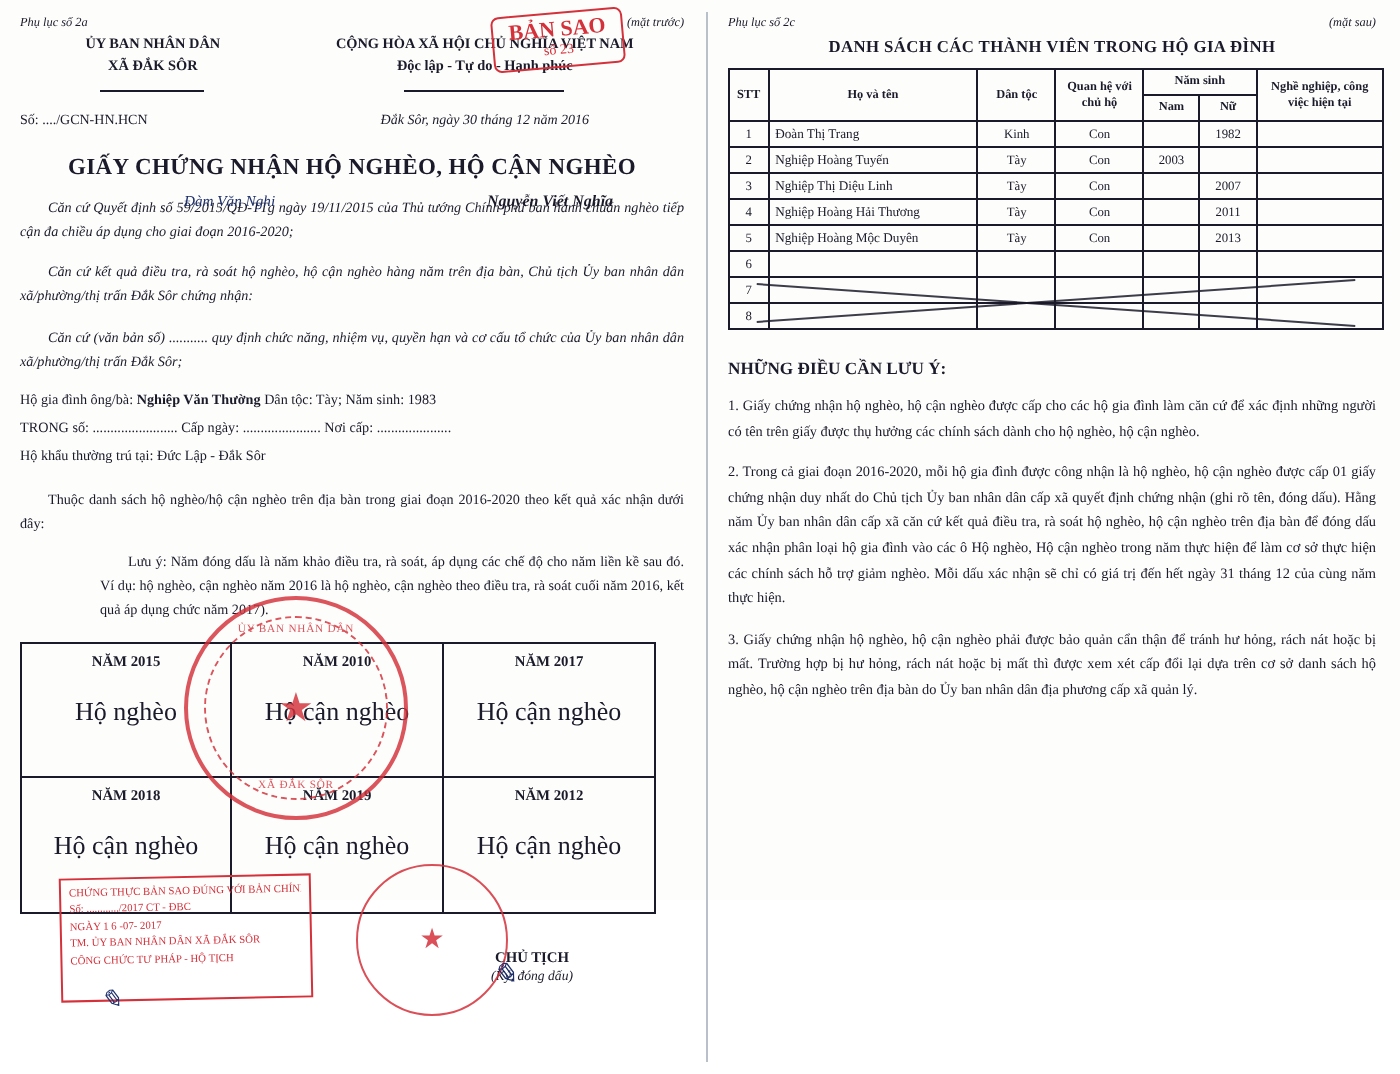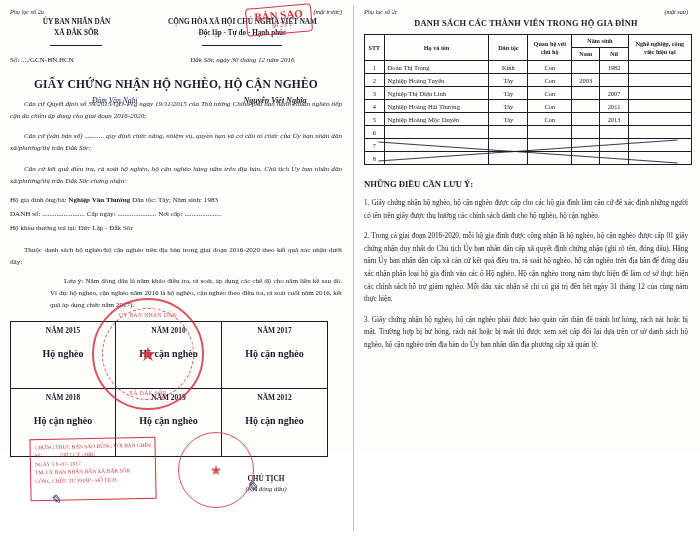--- a/index.html
+++ b/index.html
@@ -131,22 +131,22 @@
   .yearrow + .yearrow .ycell { border-top: none; }
   .ylabel {
     font-size: 7.4px;
     font-weight: bold;
     margin-top: 4px;
   }
   .ybody {
     position: absolute;
     left: 0; right: 0;
     top: 26px;
-    font-size: 10px;
-    font-weight: bold;
+    font-size: 13px;
+    font-weight: normal;
     line-height: 1.25;
   }
   
   .sigrow {
     position: relative;
     margin-top: 16px;
     height: 110px;
   }
   .chutich {
     position: absolute;
@@ -377,32 +377,32 @@
         <div class="b">CỘNG HÒA XÃ HỘI CHỦ NGHĨA VIỆT NAM</div>
         <div class="b">Độc lập - Tự do - Hạnh phúc</div>
         <div><span class="ul-mid"></span></div>
         <div class="date-line">Đắk Sôr, ngày 30 tháng 12 năm 2016</div>
       </div>
     </div>
 
     <div class="title">GIẤY CHỨNG NHẬN HỘ NGHÈO, HỘ CẬN NGHÈO</div>
 
     <div class="para i">Căn cứ Quyết định số 59/2015/QĐ-TTg ngày 19/11/2015 của Thủ tướng Chính phủ ban hành chuẩn nghèo tiếp cận đa chiều áp dụng cho giai đoạn 2016-2020;</div>
+    <div class="para i">Căn cứ kết quả điều tra, rà soát hộ nghèo, hộ cận nghèo hàng năm trên địa bàn, Chủ tịch Ủy ban nhân dân xã/phường/thị trấn Đắk Sôr chứng nhận:</div>
     <div class="para i">Căn cứ (văn bản số) ........... quy định chức năng, nhiệm vụ, quyền hạn và cơ cấu tổ chức của Ủy ban nhân dân xã/phường/thị trấn Đắk Sôr;</div>
-    <div class="para i">Căn cứ kết quả điều tra, rà soát hộ nghèo, hộ cận nghèo hàng năm trên địa bàn, Chủ tịch Ủy ban nhân dân xã/phường/thị trấn Đắk Sôr chứng nhận:</div>
 
     <div class="fields">
       <div>
         <span>Hộ gia đình ông/bà:</span>
         <span class="b">Nghiệp Văn Thường</span>
         <span>Dân tộc: Tày;</span>
         <span>Năm sinh: 1983</span>
       </div>
       <div>
-        <span>DANH số: ........................</span>
+        <span>TRONG số: ........................</span>
         <span>Cấp ngày: ......................</span>
         <span>Nơi cấp: .....................</span>
       </div>
       <div>Hộ khẩu thường trú tại: Đức Lập - Đắk Sôr</div>
     </div>
 
     <div class="para">Thuộc danh sách hộ nghèo/hộ cận nghèo trên địa bàn trong giai đoạn 2016-2020 theo kết quả xác nhận dưới đây:</div>
     <div class="note">Lưu ý: Năm đóng dấu là năm khảo điều tra, rà soát, áp dụng các chế độ cho năm liền kề sau đó. Ví dụ: hộ nghèo, cận nghèo năm 2016 là hộ nghèo, cận nghèo theo điều tra, rà soát cuối năm 2016, kết quả áp dụng chức năm 2017).</div>
 
     <div class="years">

